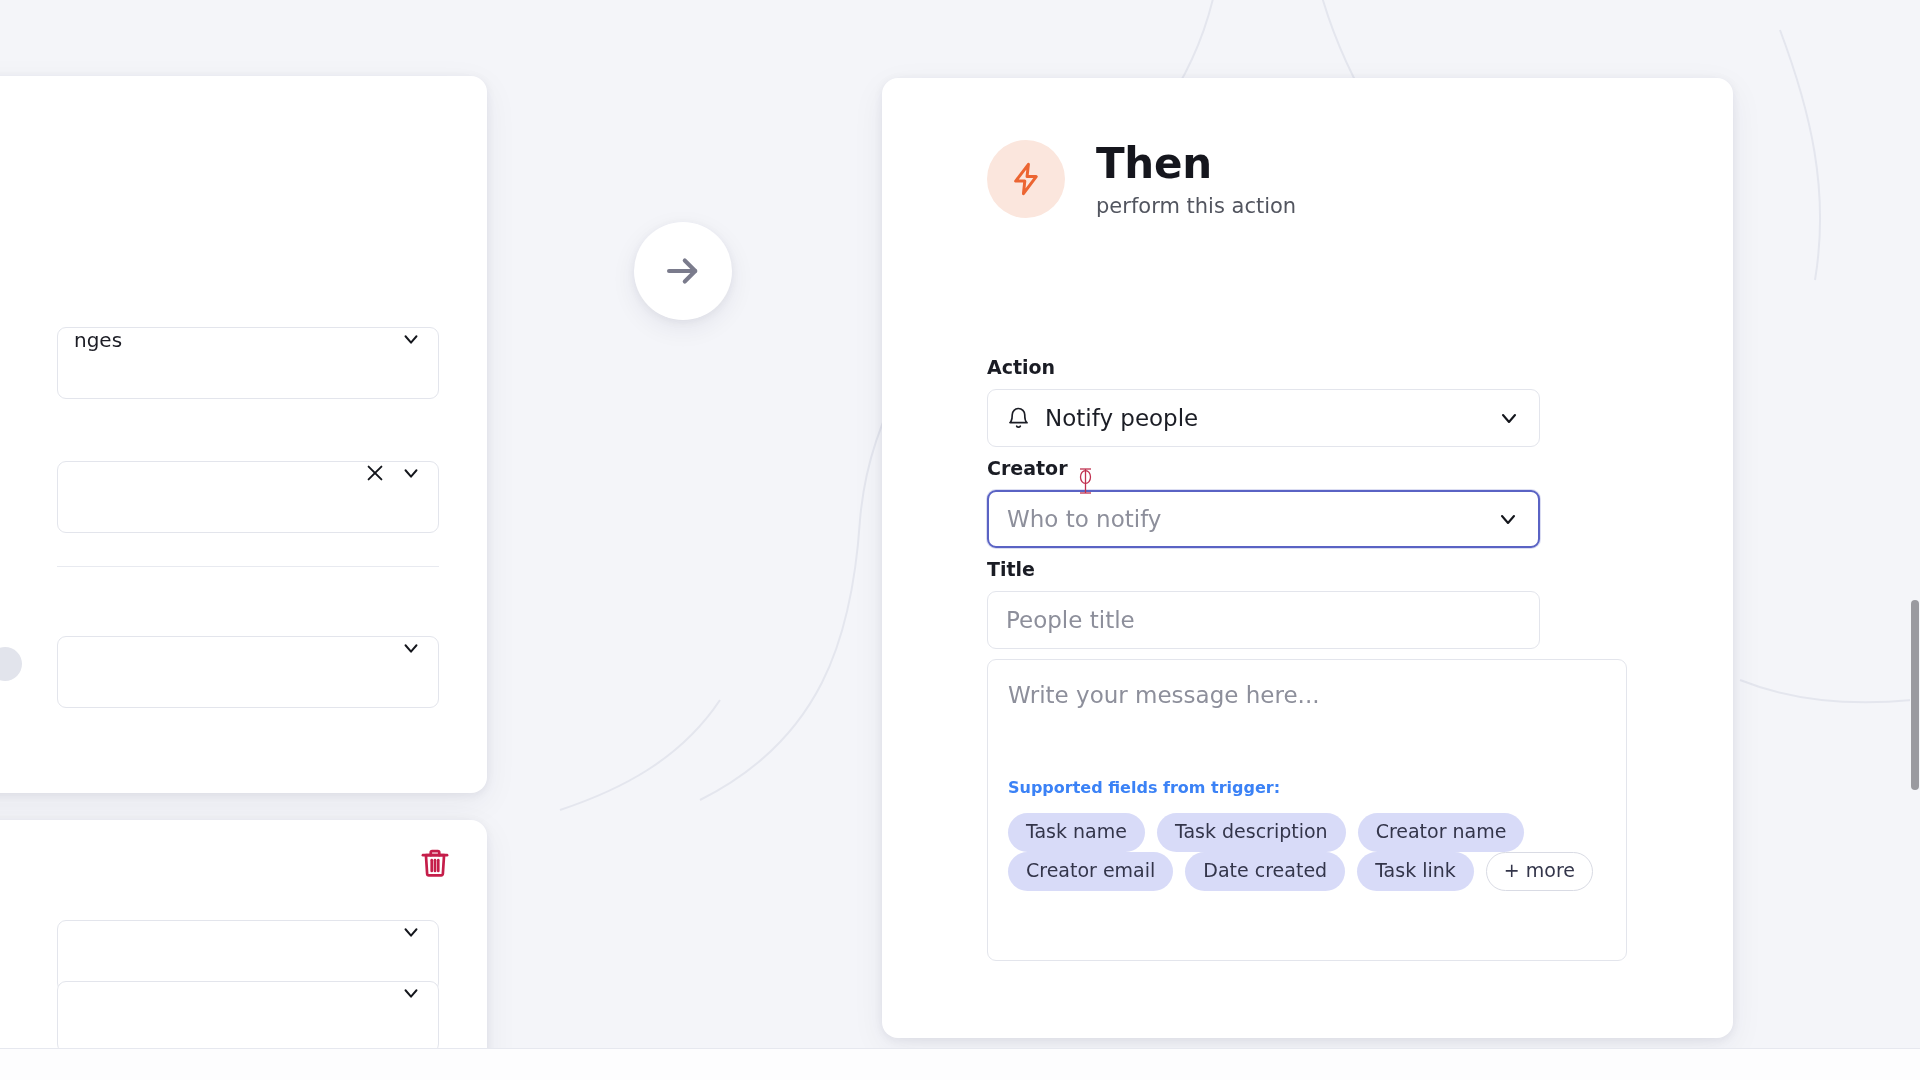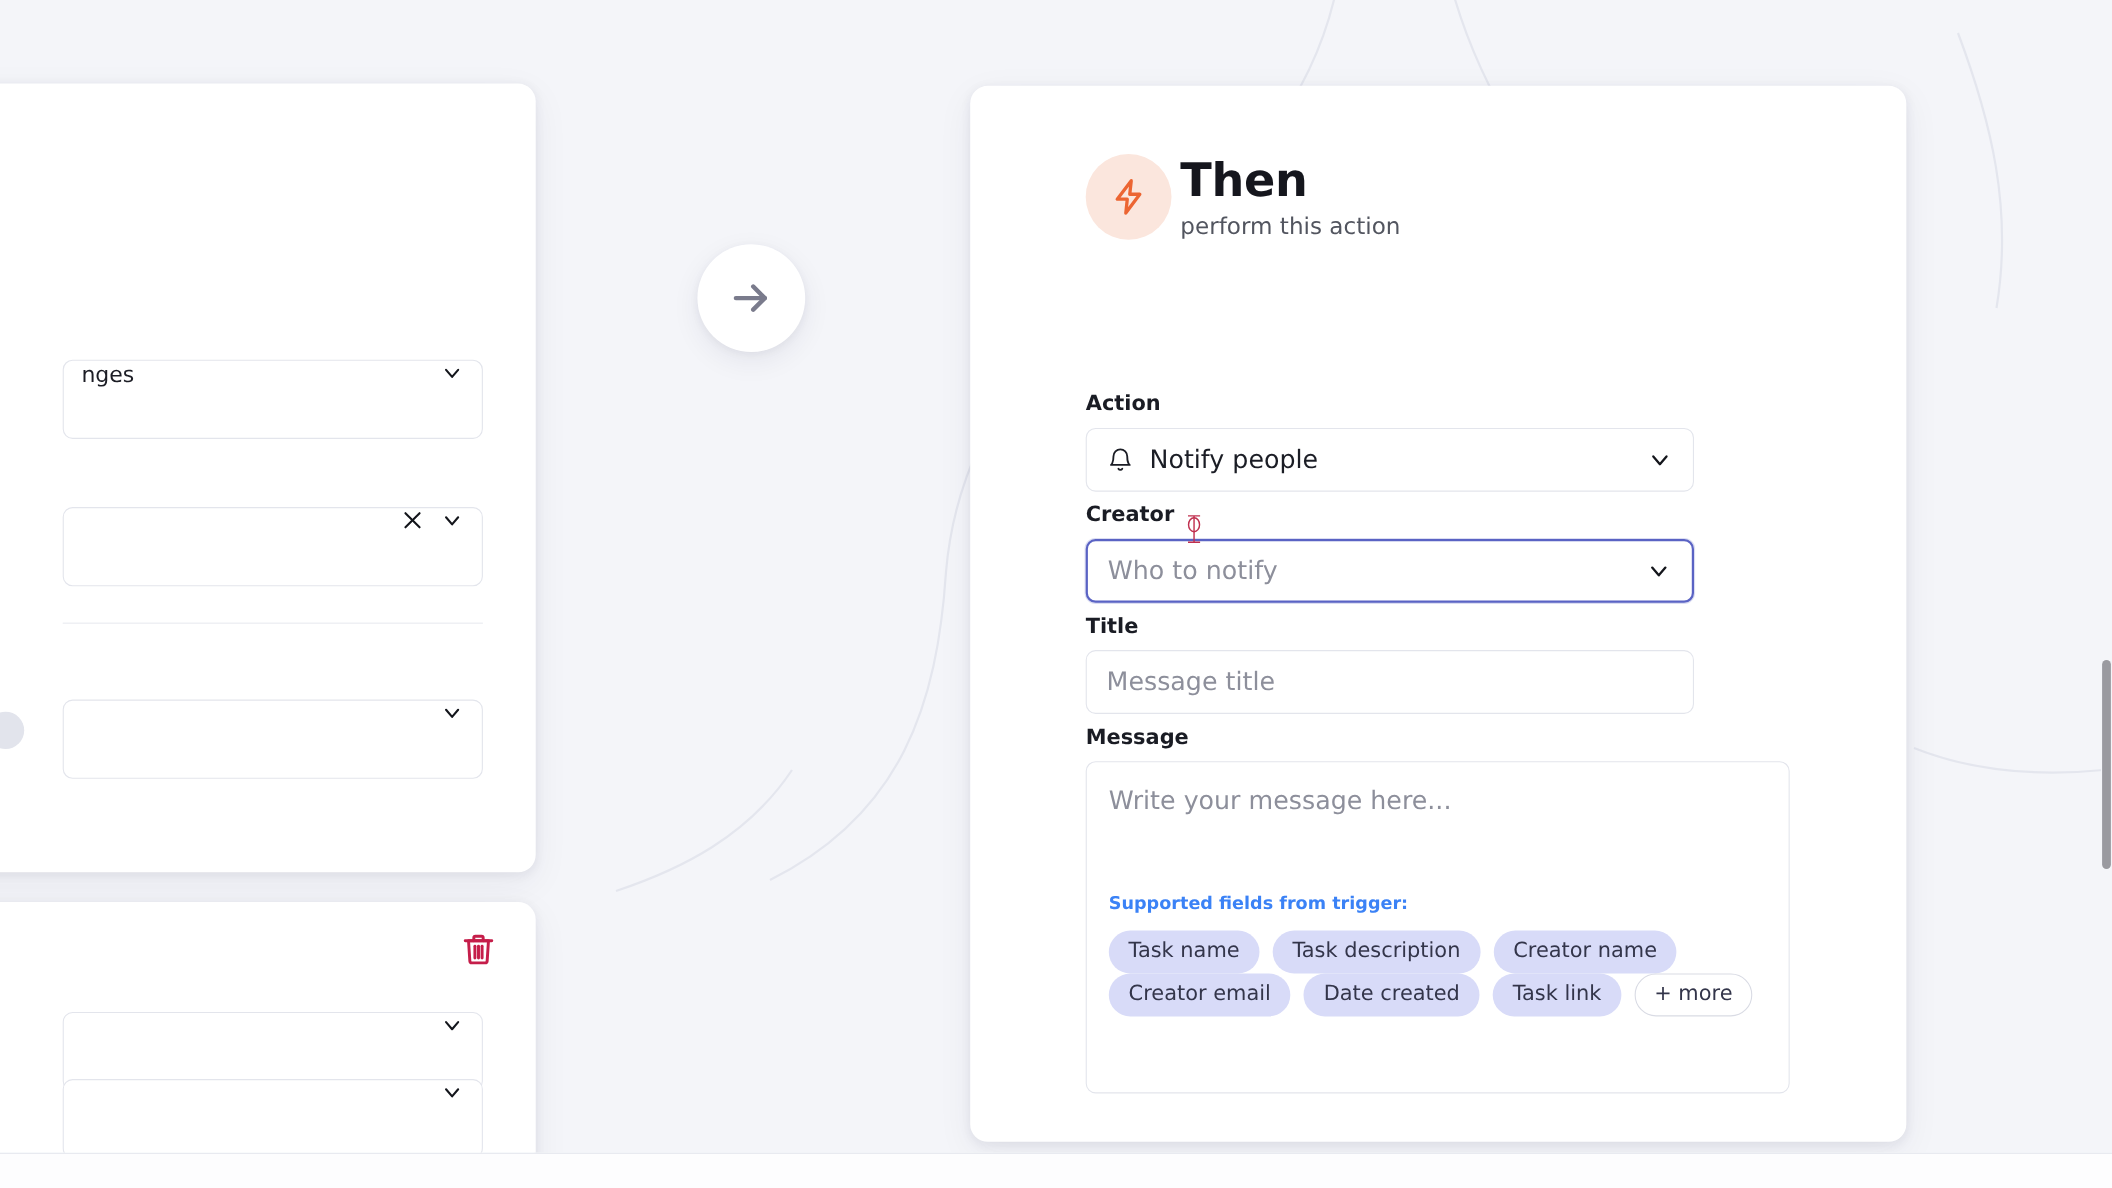--- a/index.html
+++ b/index.html
@@ -173,21 +173,21 @@
     height: 960px;
     overflow: hidden;
   }
 
   #then-header {
     position: absolute;
     left: 105px;
     top: 62px;
     display: flex;
     align-items: center;
-    gap: 8px;
+    gap: 31px;
   }
 
   #bolt-circle {
     width: 78px;
     height: 78px;
     border-radius: 50%;
     background: #fbe6dd;
     display: flex;
     align-items: center;
     justify-content: center;
@@ -456,26 +456,25 @@
             <svg viewBox="0 0 24 24" fill="none" stroke="currentColor" stroke-width="2.1" stroke-linecap="round" stroke-linejoin="round">
                 <polyline points="6 9 12 16 18 9"></polyline>
               </svg>
           </span>
         </div>
       </div>
 
       <div class="fld">
         <label class="fld-label">Title</label>
         <div class="fld-control">
-          <span class="fld-value placeholder">Message title</span>
+          <span class="fld-value placeholder">People title</span>
         </div>
       </div>
 
       <div class="fld">
-        <label class="fld-label">Message</label>
         <div id="message-box">
           <div id="message-placeholder">Write your message here...</div>
 
           <div id="supported-title">Supported fields from trigger:</div>
 
           <div class="chip-row">
             <span class="chip">Task name</span>
             <span class="chip">Task description</span>
             <span class="chip">Creator name</span>
           </div>

